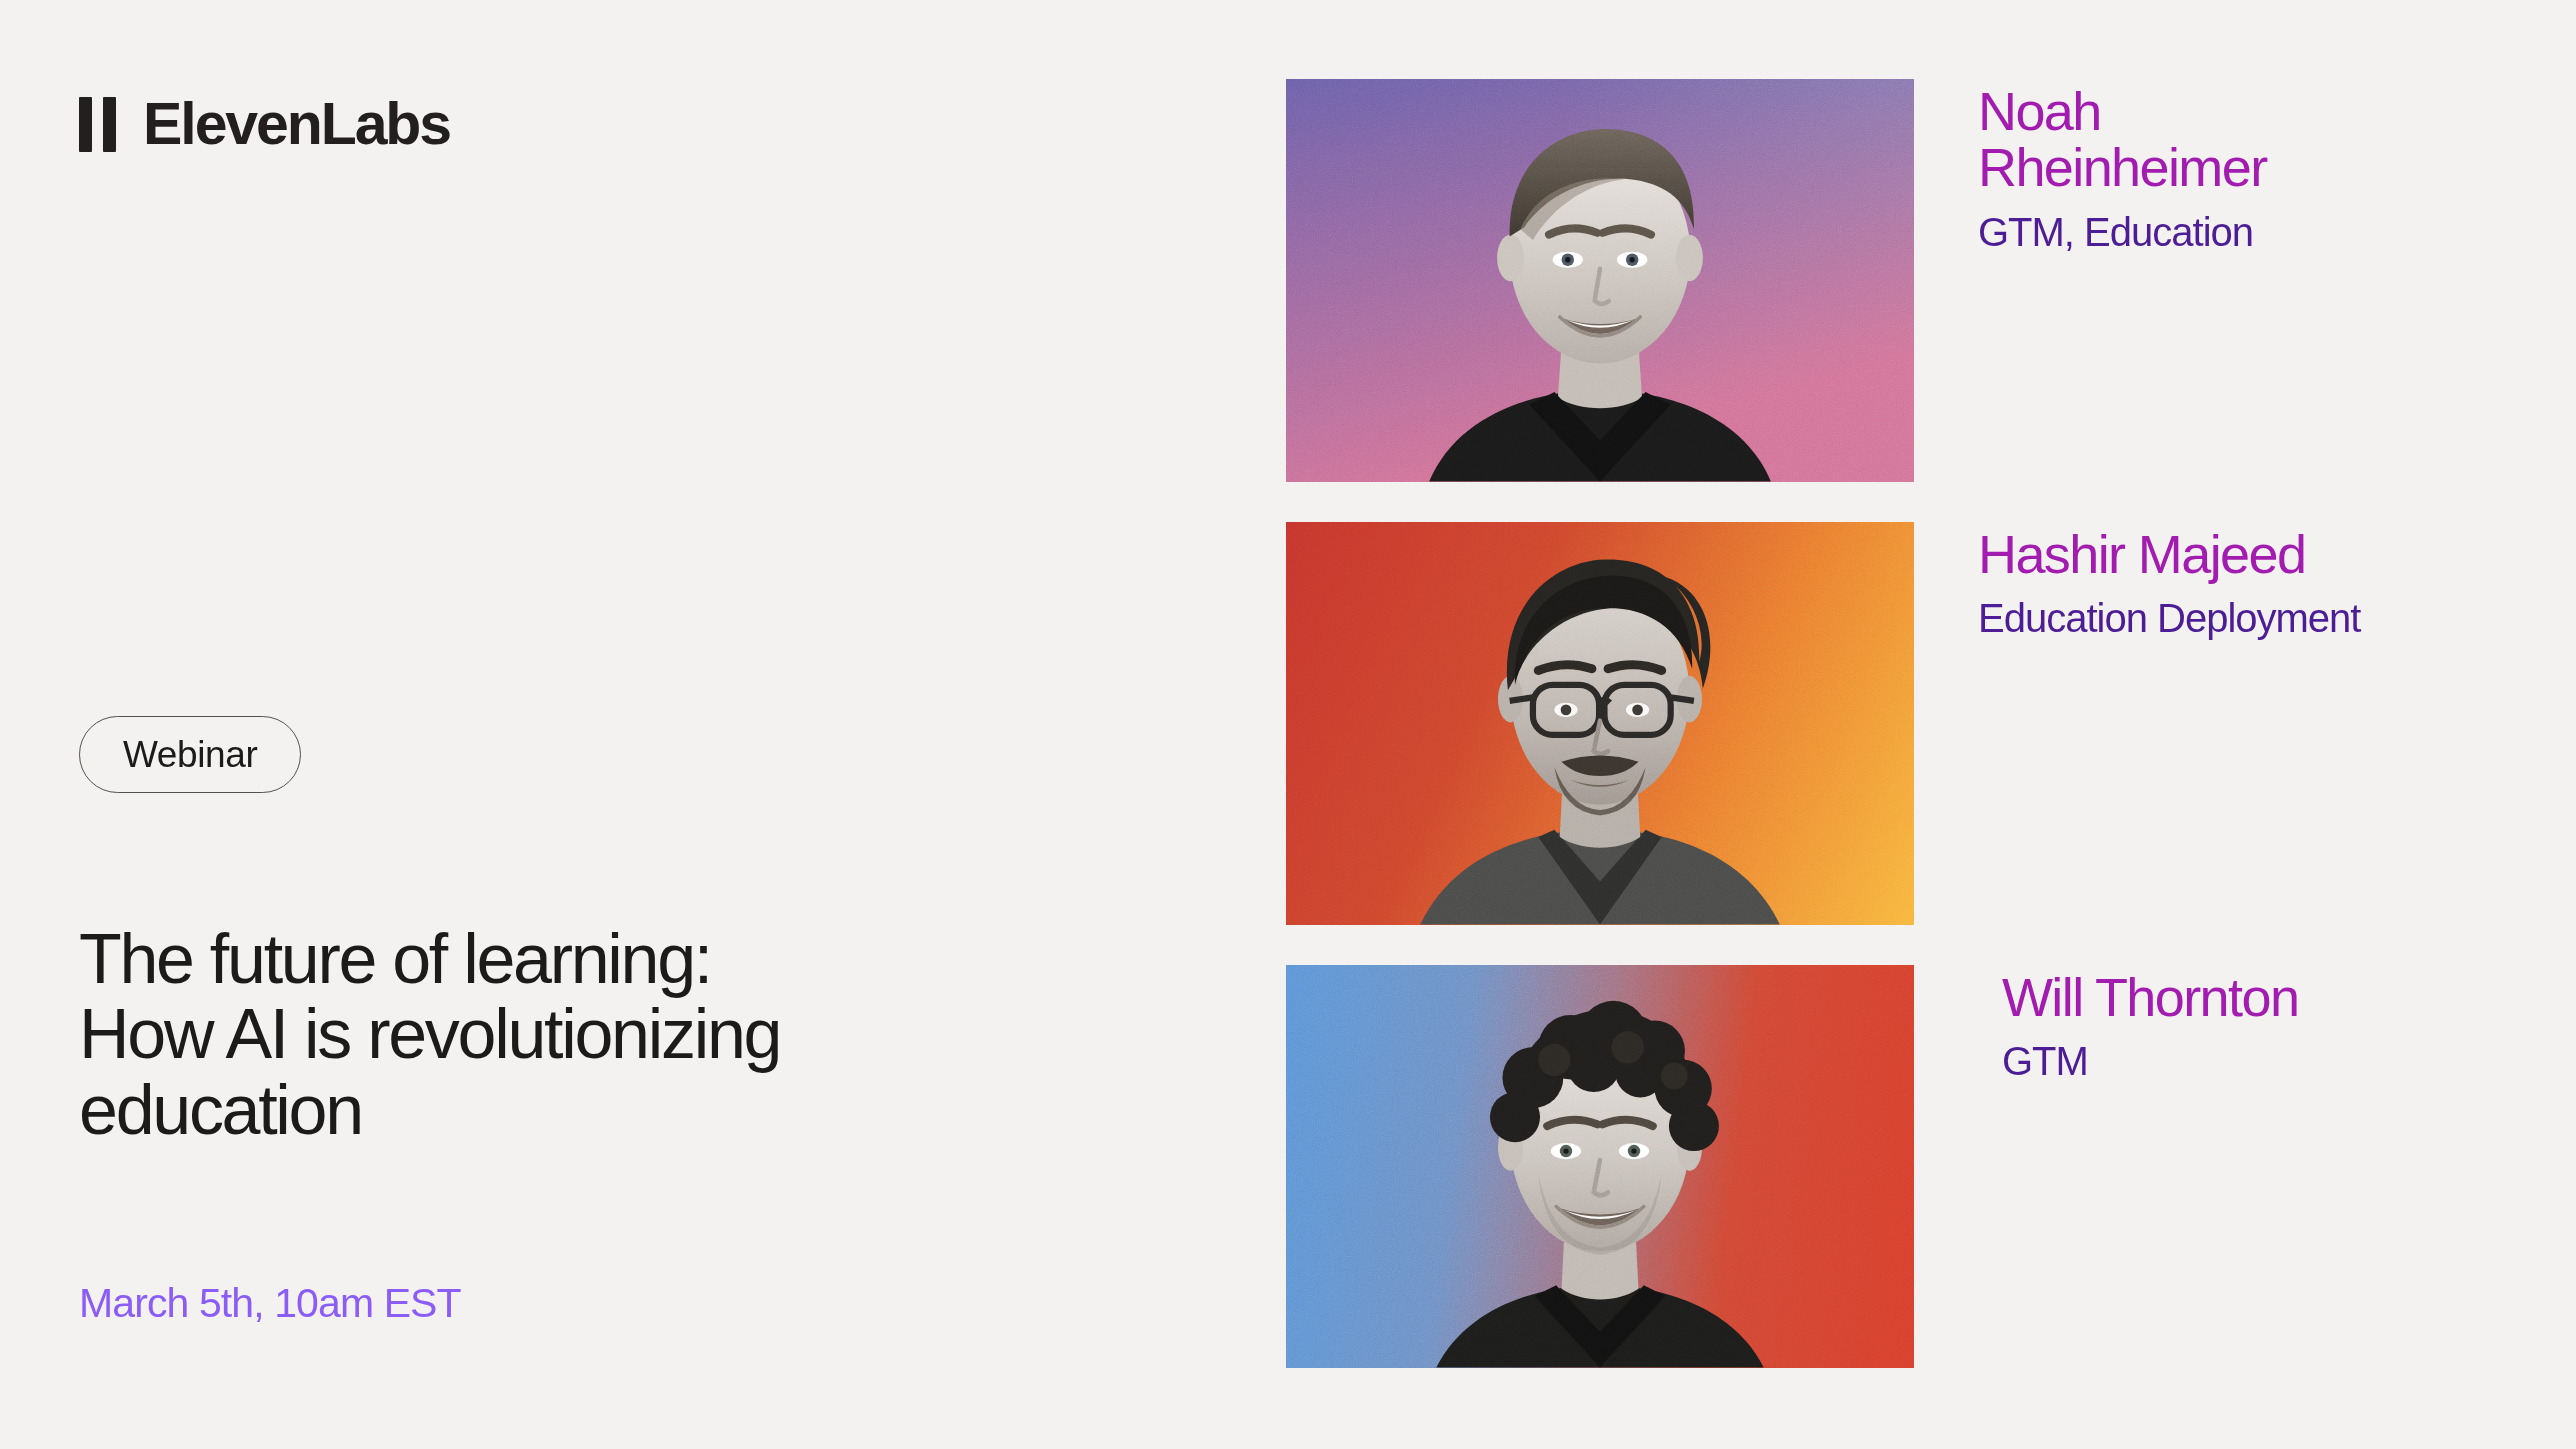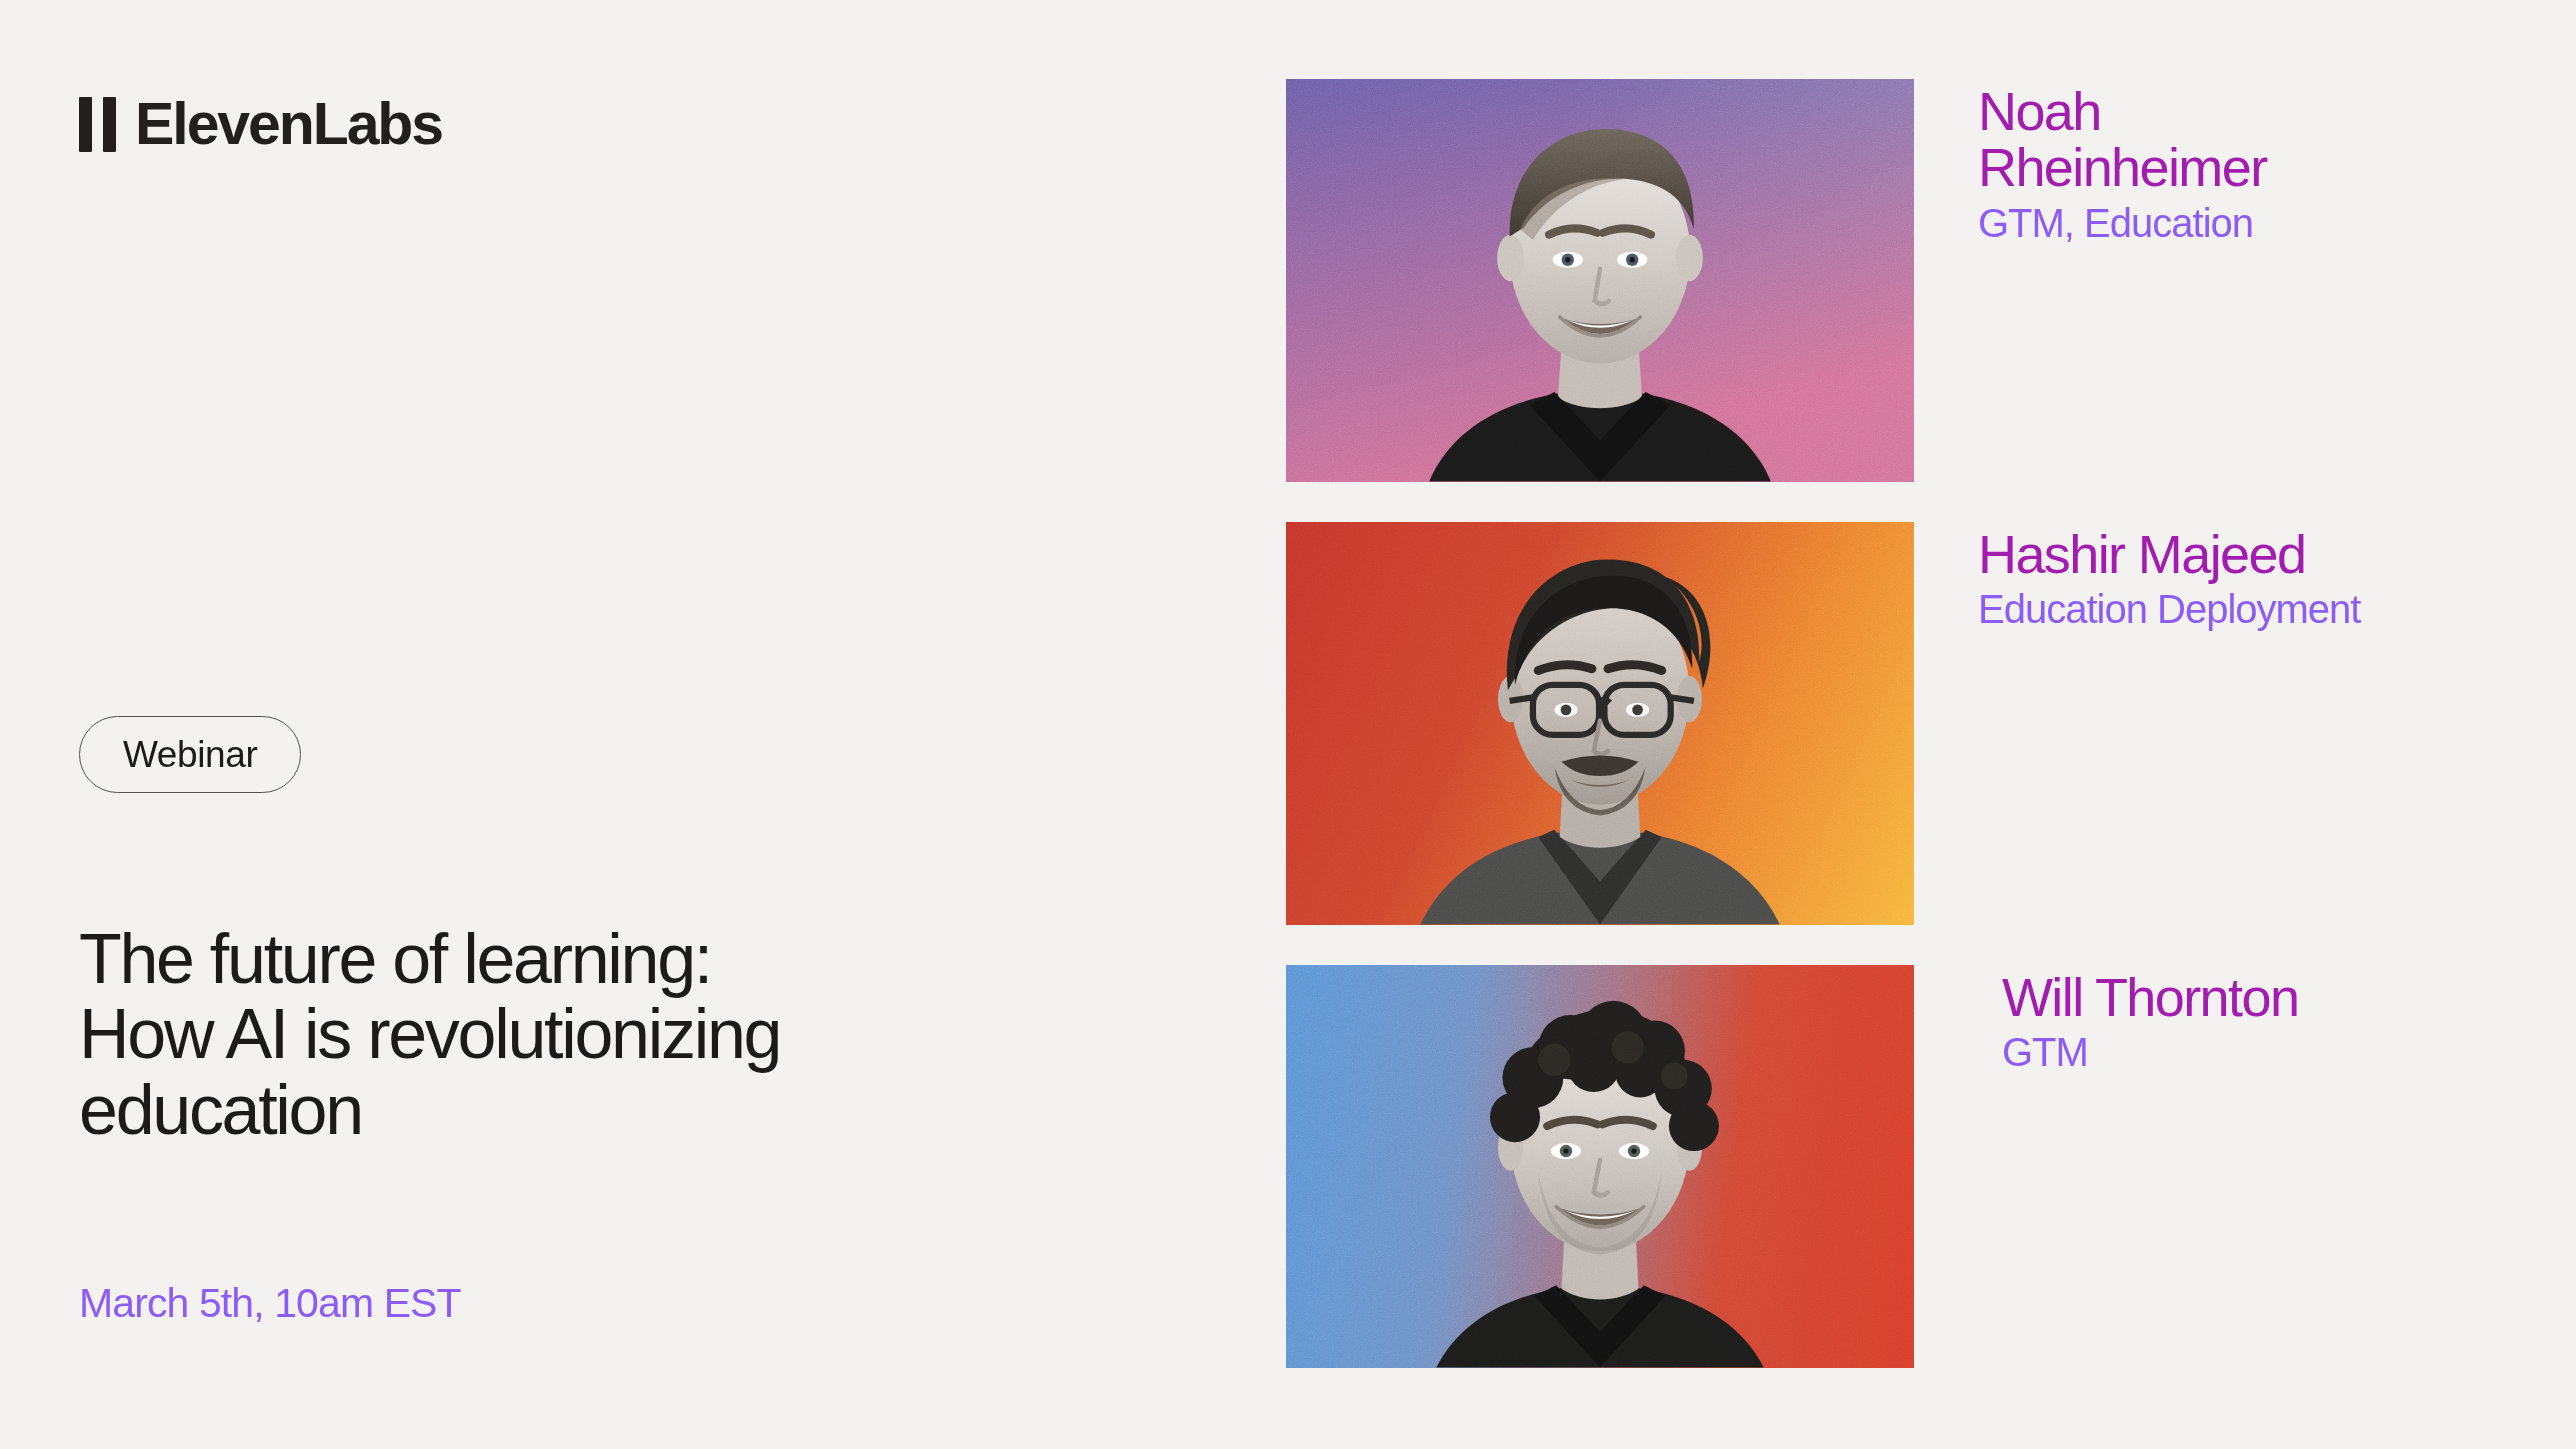--- a/index.html
+++ b/index.html
@@ -30,21 +30,21 @@
     width: 1145px;
     height: 1449px;
   }
 
   .brand {
     position: absolute;
     left: 0;
     top: 88px;
     display: flex;
     align-items: center;
-    gap: 7px;
+    gap: 15px;
     height: 72px;
     text-align: right;
   }
   .brand-bars {
     display: flex;
     gap: 11.6px;
     margin-right: 12.5px;
   }
   .brand-bar {
     width: 12.5px;
@@ -166,26 +166,26 @@
   }
   .speaker-name {
     font-size: 54px;
     font-weight: 400;
     letter-spacing: -1.6px;
     line-height: 1.05;
     color: #a21caf;
     white-space: pre-line;
   }
   .speaker-role {
-    margin-top: 6px;
+    margin-top: 15px;
     font-size: 40px;
     font-weight: 400;
     letter-spacing: -1px;
     line-height: 1.05;
-    color: #8b5cf6;
+    color: #4c1d95;
   }
 </style>
 </head>
 <body>
 
 <div class="page">
 
   <div class="left-col">
 
     <div class="brand">

